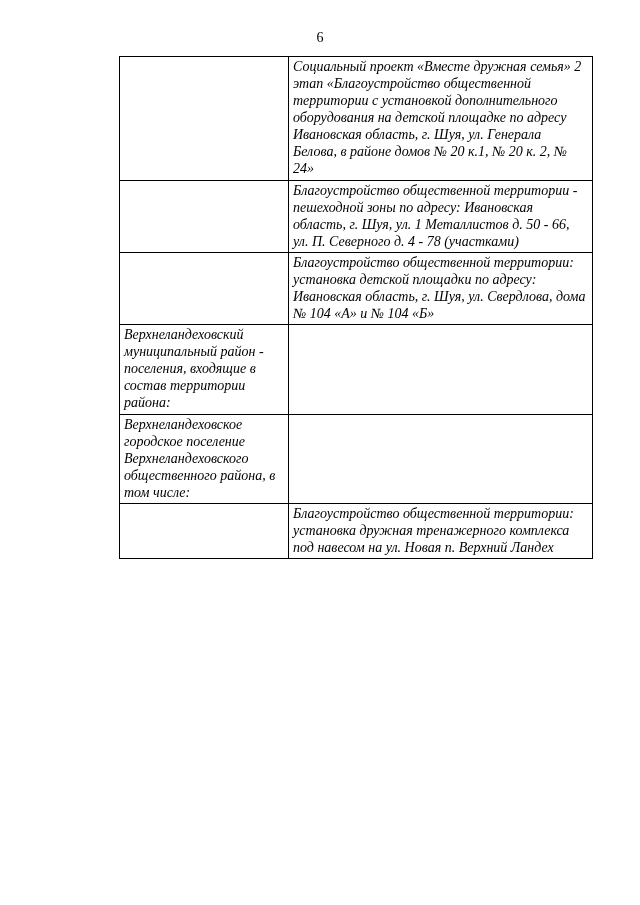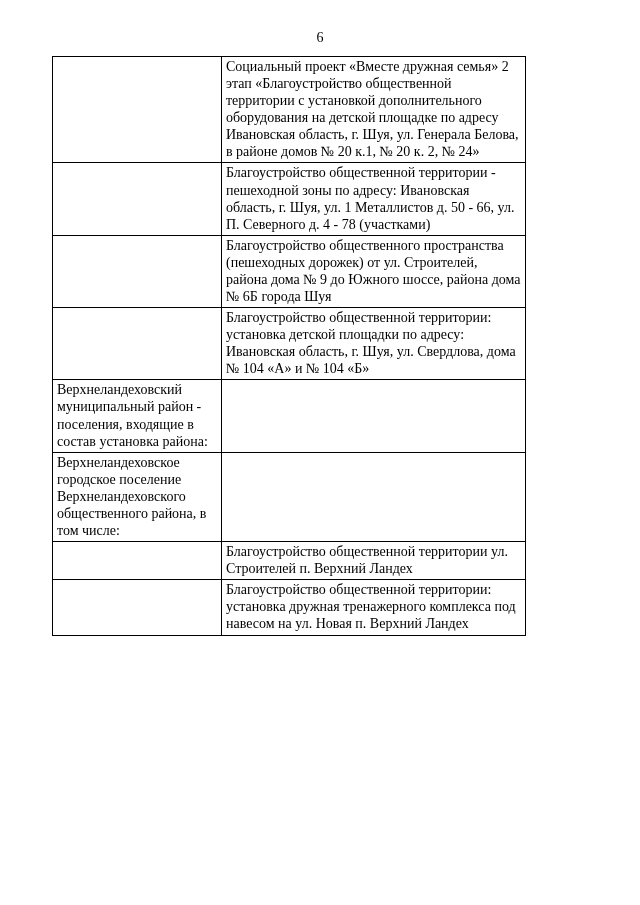--- a/index.html
+++ b/index.html
@@ -17,22 +17,23 @@
   }
   .page-number {
     text-align: center;
     font-size: 14px;
     padding-top: 30px;
     margin: 0 0 10px 0;
   }
   table.doc-table {
     border-collapse: collapse;
     table-layout: fixed;
-    margin-left: 52px;
+    margin-left: 119px;
     width: 455px;
+    font-style: italic;
   }
   table.doc-table td {
     border: 1px solid #000000;
     vertical-align: top;
     font-size: 14px;
     line-height: 1.22;
     padding: 1px 4px 2px 4px;
     word-wrap: break-word;
   }
   td.col-left  { width: 160px; }
@@ -49,36 +50,28 @@
     <tr>
       <td class="col-left"></td>
       <td class="col-right">Социальный проект «Вместе дружная семья» 2 этап «Благоустройство общественной территории с установкой дополнительного оборудования на детской площадке по адресу Ивановская область, г. Шуя, ул. Генерала Белова, в районе домов № 20 к.1, № 20 к. 2, № 24»</td>
     </tr>
     <tr>
       <td class="col-left"></td>
       <td class="col-right">Благоустройство общественной территории - пешеходной зоны по адресу: Ивановская область, г. Шуя, ул. 1 Металлистов д. 50 - 66, ул. П. Северного д. 4 - 78 (участками)</td>
     </tr>
     <tr>
       <td class="col-left"></td>
-      <td class="col-right">Благоустройство общественного пространства (пешеходных дорожек) от ул. Строителей, района дома № 9 до Южного шоссе, района дома № 6Б города Шуя</td>
-    </tr>
-    <tr>
-      <td class="col-left"></td>
       <td class="col-right">Благоустройство общественной территории: установка детской площадки по адресу: Ивановская область, г. Шуя, ул. Свердлова, дома № 104 «А» и № 104 «Б»</td>
     </tr>
     <tr>
-      <td class="col-left">Верхнеландеховский муниципальный район - поселения, входящие в состав установка района:</td>
+      <td class="col-left">Верхнеландеховский муниципальный район - поселения, входящие в состав территории района:</td>
       <td class="col-right"></td>
     </tr>
     <tr>
       <td class="col-left">Верхнеландеховское городское поселение Верхнеландеховского общественного района, в том числе:</td>
       <td class="col-right"></td>
-    </tr>
-    <tr class="min-h">
-      <td class="col-left"></td>
-      <td class="col-right">Благоустройство общественной территории ул. Строителей п. Верхний Ландех</td>
     </tr>
     <tr class="min-h">
       <td class="col-left"></td>
       <td class="col-right">Благоустройство общественной территории: установка дружная тренажерного комплекса под навесом на ул. Новая п. Верхний Ландех</td>
     </tr>
   </tbody>
 </table>
 
 </body></html>

